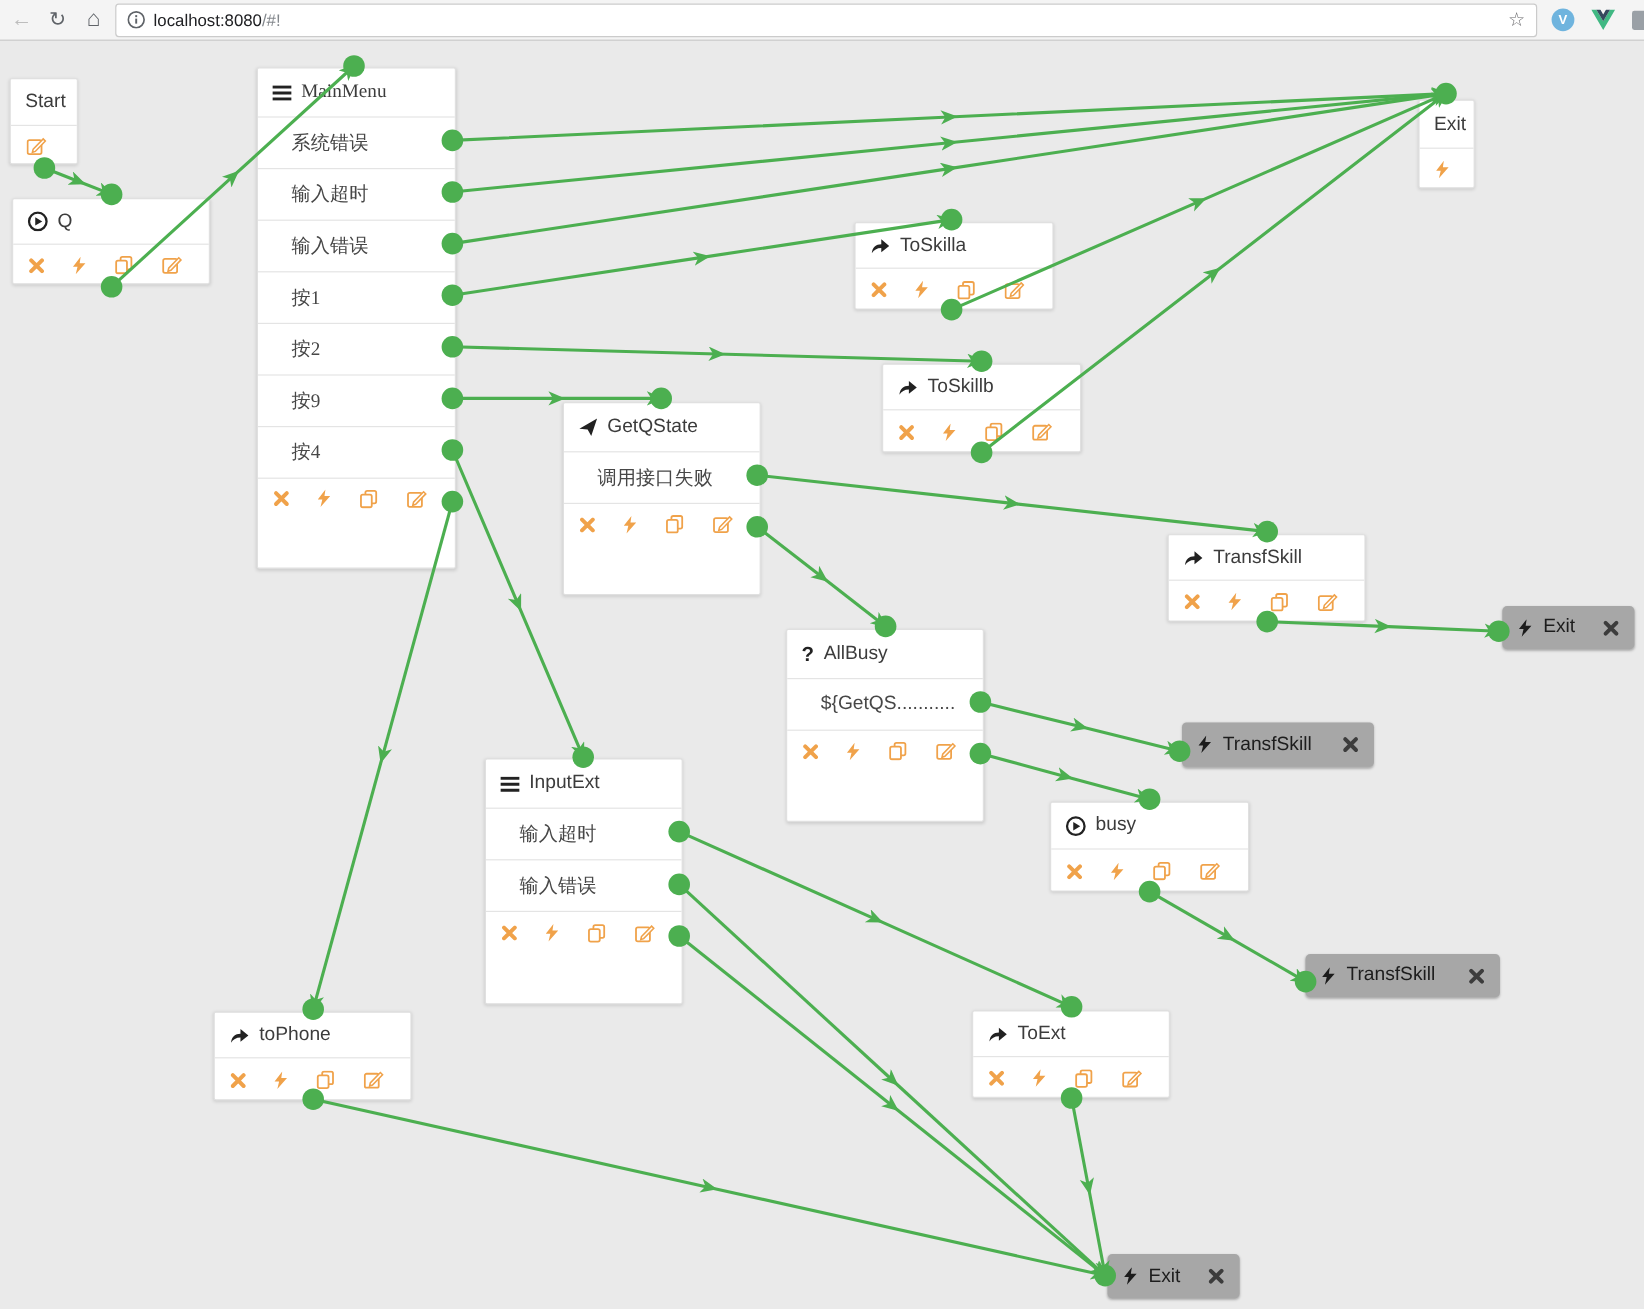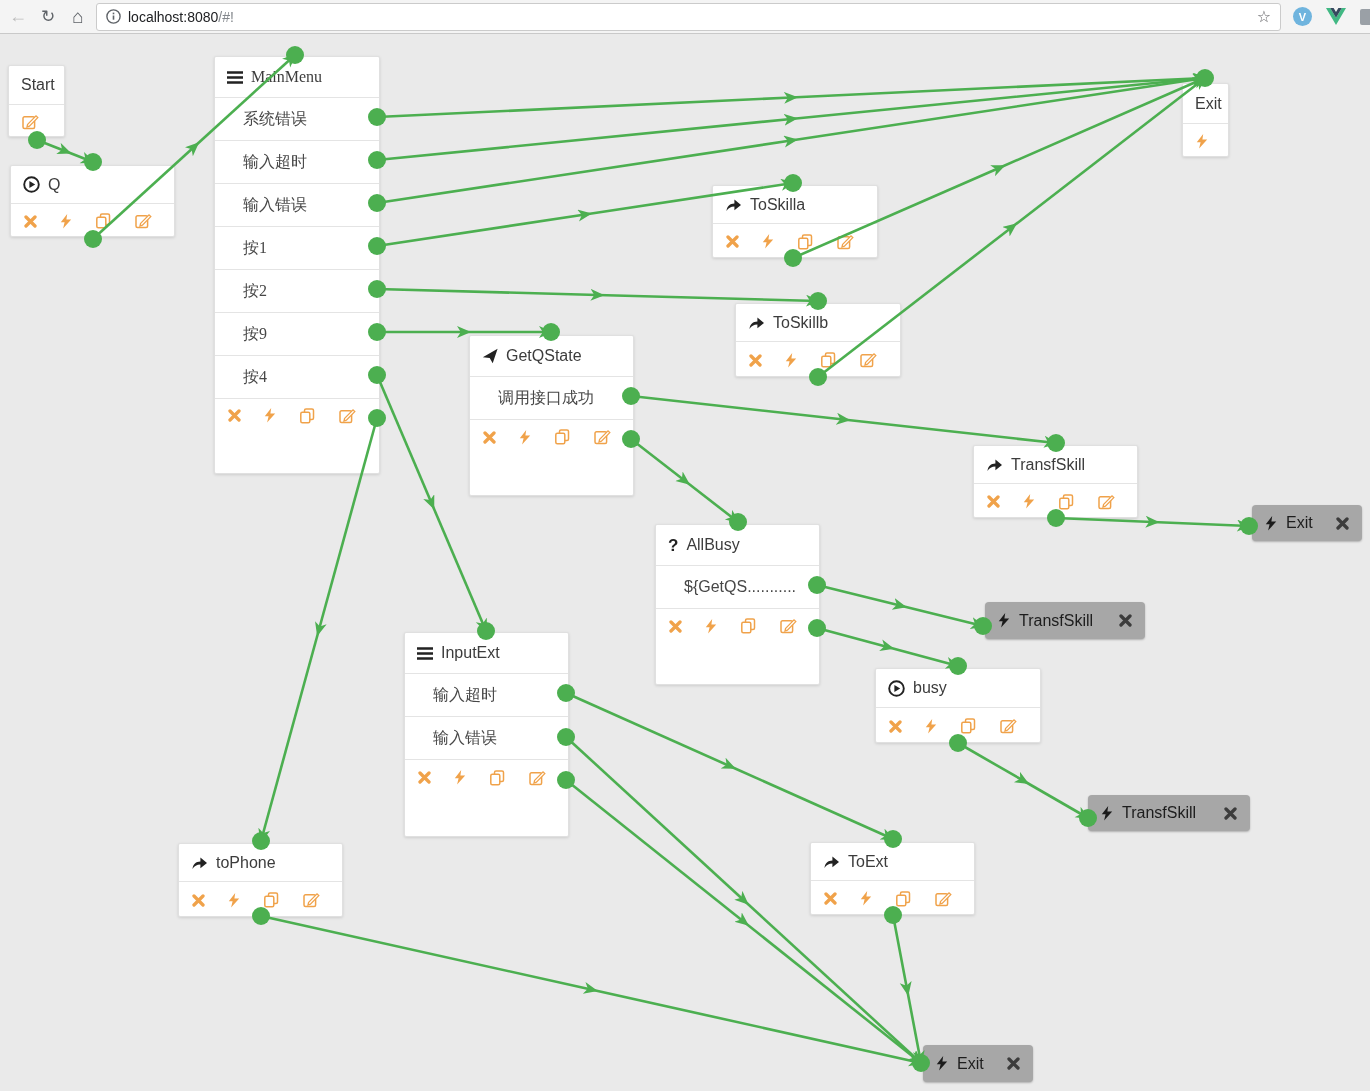--- a/index.html
+++ b/index.html
@@ -313,21 +313,21 @@
     </div>
     <div class="node" style="left: 469px; top: 335px; width: 165px; height: 161px;">
       <div class="node-header" style="height:40px">
         <span class="icon">
           <svg width="16" height="16" viewBox="0 0 16 16">
             <path d="M0.8 9.2 15.6 0.7 10.7 15.3 7.7 9.9Z" fill="#222"></path>
           </svg>
         </span>
         <span>GetQState</span>
       </div>
-      <div class="node-item" style="height:43px">调用接口成功</div>
+      <div class="node-item" style="height:43px">调用接口失败</div>
       <div class="node-footer" style="height:35px">
         <span class="icon">
           <svg width="13" height="13" viewBox="0 0 13 13">
             <path d="M2 2L11 11M11 2L2 11" stroke="#f0a24a" stroke-width="3.3" stroke-linecap="round"></path>
           </svg>
         </span>
         <span class="icon">
           <svg width="12" height="15" viewBox="0 0 12 15">
             <path d="M7.2 0 0.8 8.2 4.6 8.2 3.1 14.6 11.2 5.4 6.4 5.4Z" fill="#f0a24a"></path>
           </svg>

